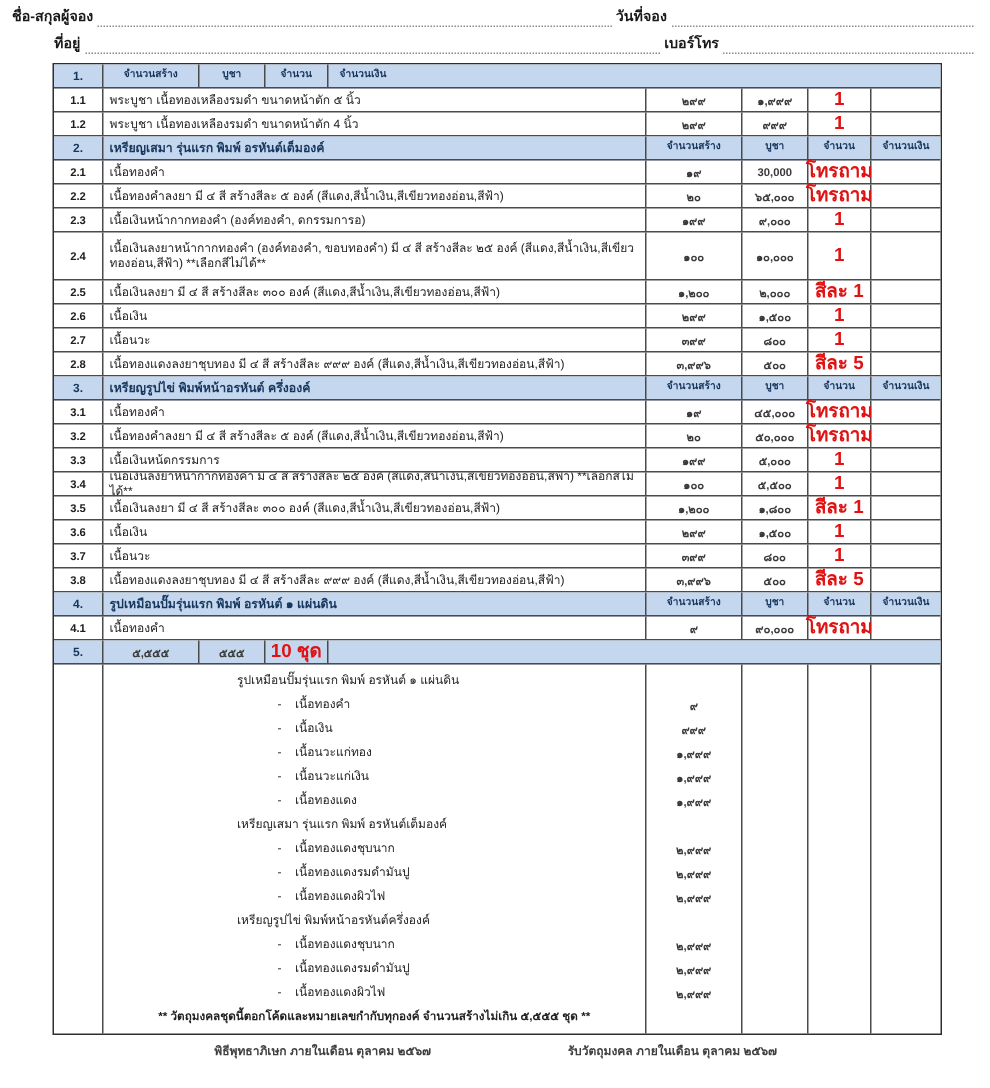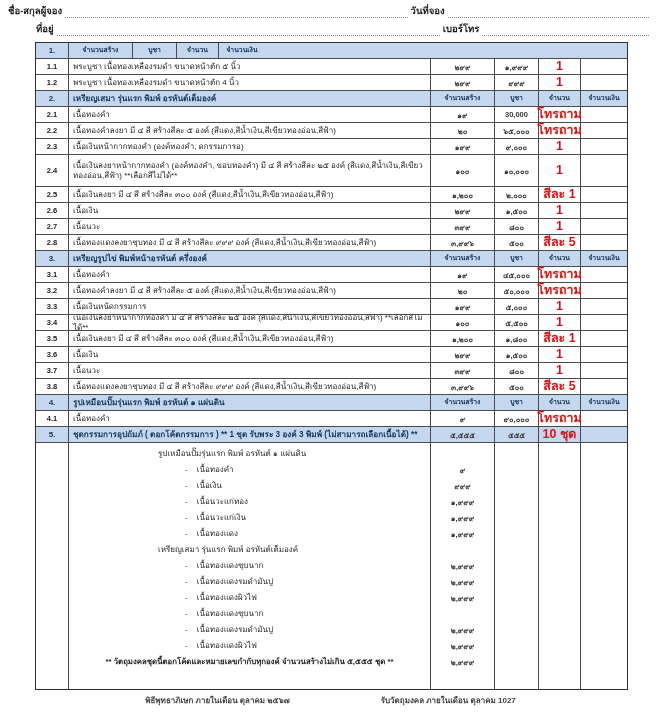--- a/index.html
+++ b/index.html
@@ -278,21 +278,20 @@
         <div class="c cdesc">เนื้อทองคำ</div>
         <div class="c cmade">๙</div>
         <div class="c cprice">๙๐,๐๐๐</div>
         <div class="c cqty">
           <div class="red">โทรถาม</div>
         </div>
         <div class="c camt"></div>
       </div>
       <div class="row hdr">
         <div class="c cno">5.</div>
-        <div class="c cdesc">ชุดกรรมการอุปถัมภ์ ( ตอกโค้ดกรรมการ ) ** 1 ชุด รับพระ 3 องค์ 3 พิมพ์ (ไม่สามารถเลือกเนื้อได้) **</div>
         <div class="c cmade">๕,๕๕๕</div>
         <div class="c cprice">๕๕๕</div>
         <div class="c cqty">
           <div class="red">10 ชุด</div>
         </div>
         <div class="c camt"></div>
       </div>
       <div class="row detail">
         <div class="c cno"></div>
         <div class="c cdesc dlist">
@@ -326,20 +325,23 @@
             <div class="dashmark">-</div>
             <div class="dtext">เนื้อทองแดงชุบนาก</div>
           </div>
           <div class="dline dashed">
             <div class="dashmark">-</div>
             <div class="dtext">เนื้อทองแดงรมดำมันปู</div>
           </div>
           <div class="dline dashed">
             <div class="dashmark">-</div>
             <div class="dtext">เนื้อทองแดงผิวไฟ</div>
+          </div>
+          <div class="dline group">
+            <div class="dtext">เหรียญรูปไข่ พิมพ์หน้าอรหันต์ครึ่งองค์</div>
           </div>
           <div class="dline dashed">
             <div class="dashmark">-</div>
             <div class="dtext">เนื้อทองแดงชุบนาก</div>
           </div>
           <div class="dline dashed">
             <div class="dashmark">-</div>
             <div class="dtext">เนื้อทองแดงรมดำมันปู</div>
           </div>
           <div class="dline dashed">
@@ -366,16 +368,16 @@
           <div class="mline"></div>
         </div>
         <div class="c cprice"></div>
         <div class="c cqty"></div>
         <div class="c camt"></div>
       </div>
     </div>
 
   <div class="footer">
     <span>พิธีพุทธาภิเษก ภายในเดือน ตุลาคม ๒๕๖๗</span>
-    <span>รับวัตถุมงคล ภายในเดือน ตุลาคม 1027</span>
+    <span>รับวัตถุมงคล ภายในเดือน ตุลาคม ๒๕๖๗</span>
   </div>
 
 </div>
 
 </body></html>

